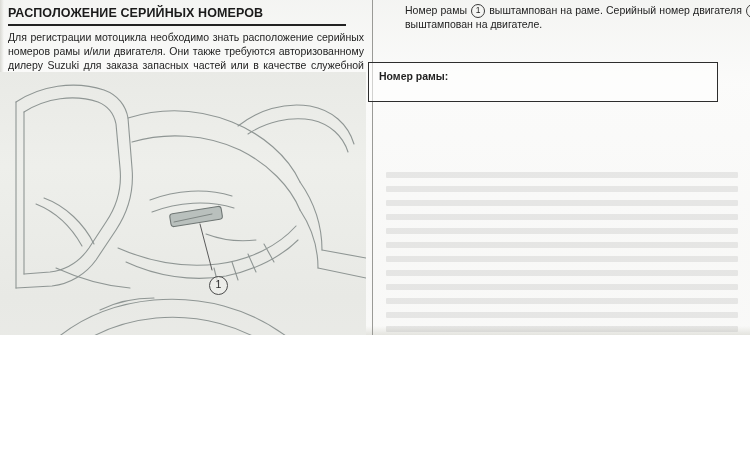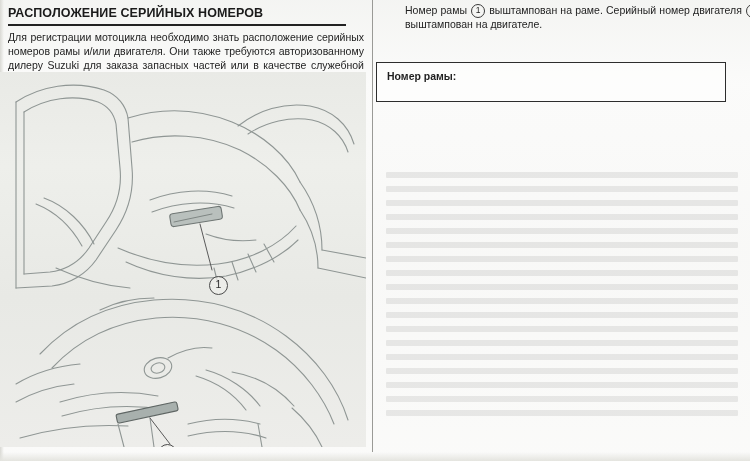--- a/index.html
+++ b/index.html
@@ -9,21 +9,21 @@
   body {
     width: 750px;
     height: 461px;
     background: #ffffff;
     font-family: "Liberation Sans", sans-serif;
     overflow: hidden;
   }
   .page {
     position: relative;
     width: 750px;
-    height: 461px;
+    height: 335px;
     background: #fbfbfa;
     overflow: hidden;
   }
   
   .paper-tint {
     position: absolute;
     left: 0; top: 0;
     width: 750px; height: 461px;
     background:
       linear-gradient(180deg, rgba(238,239,236,0.55) 0%, rgba(250,250,249,0.2) 18%, rgba(243,243,241,0.35) 55%, rgba(248,248,246,0.25) 100%);
@@ -135,21 +135,21 @@
     line-height: 11px;
     text-align: center;
     border: 1px solid #3a3a3a;
     border-radius: 50%;
     font-size: 8.5px;
     vertical-align: 1px;
     margin: 0 1px;
   }
   .record-box {
     position: absolute;
-    left: 376px;
+    left: 368px;
     width: 350px;
     height: 40px;
     border: 1.6px solid #2d2d2d;
     background: rgba(255,255,255,0.55);
     box-sizing: border-box;
   }
   #frame-number-box { top: 62px; }
   #engine-number-box { top: 117px; }
   .record-label {
     position: absolute;

